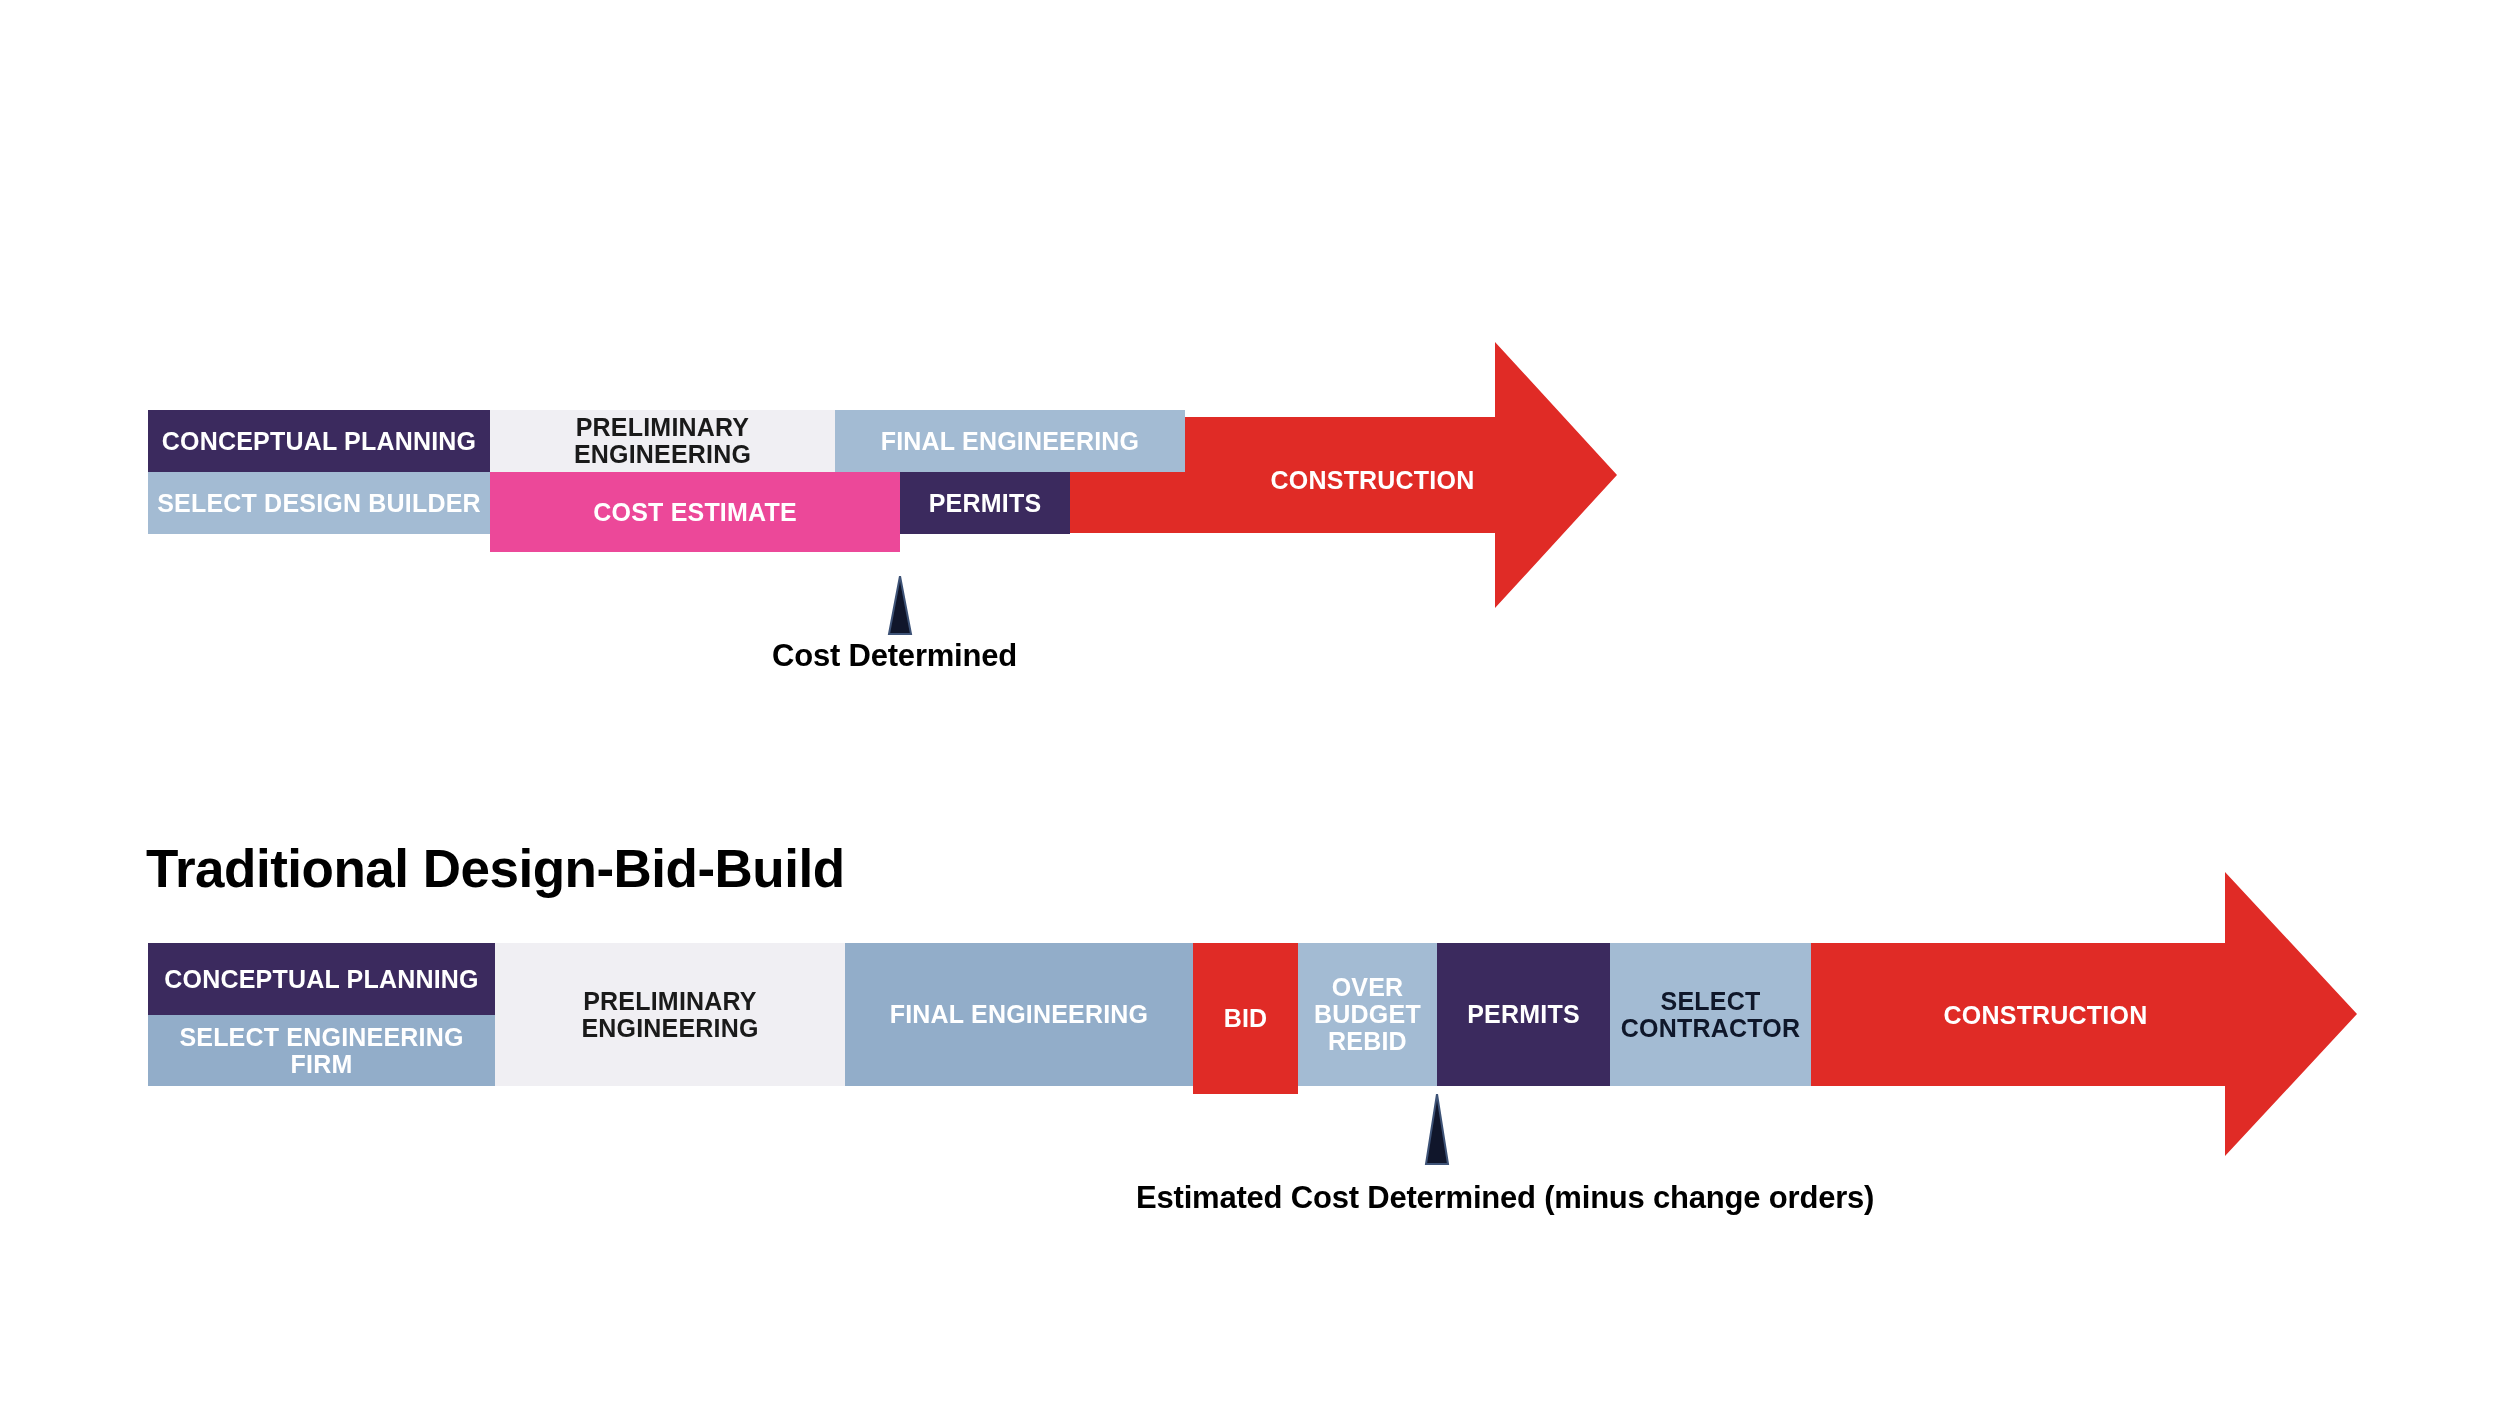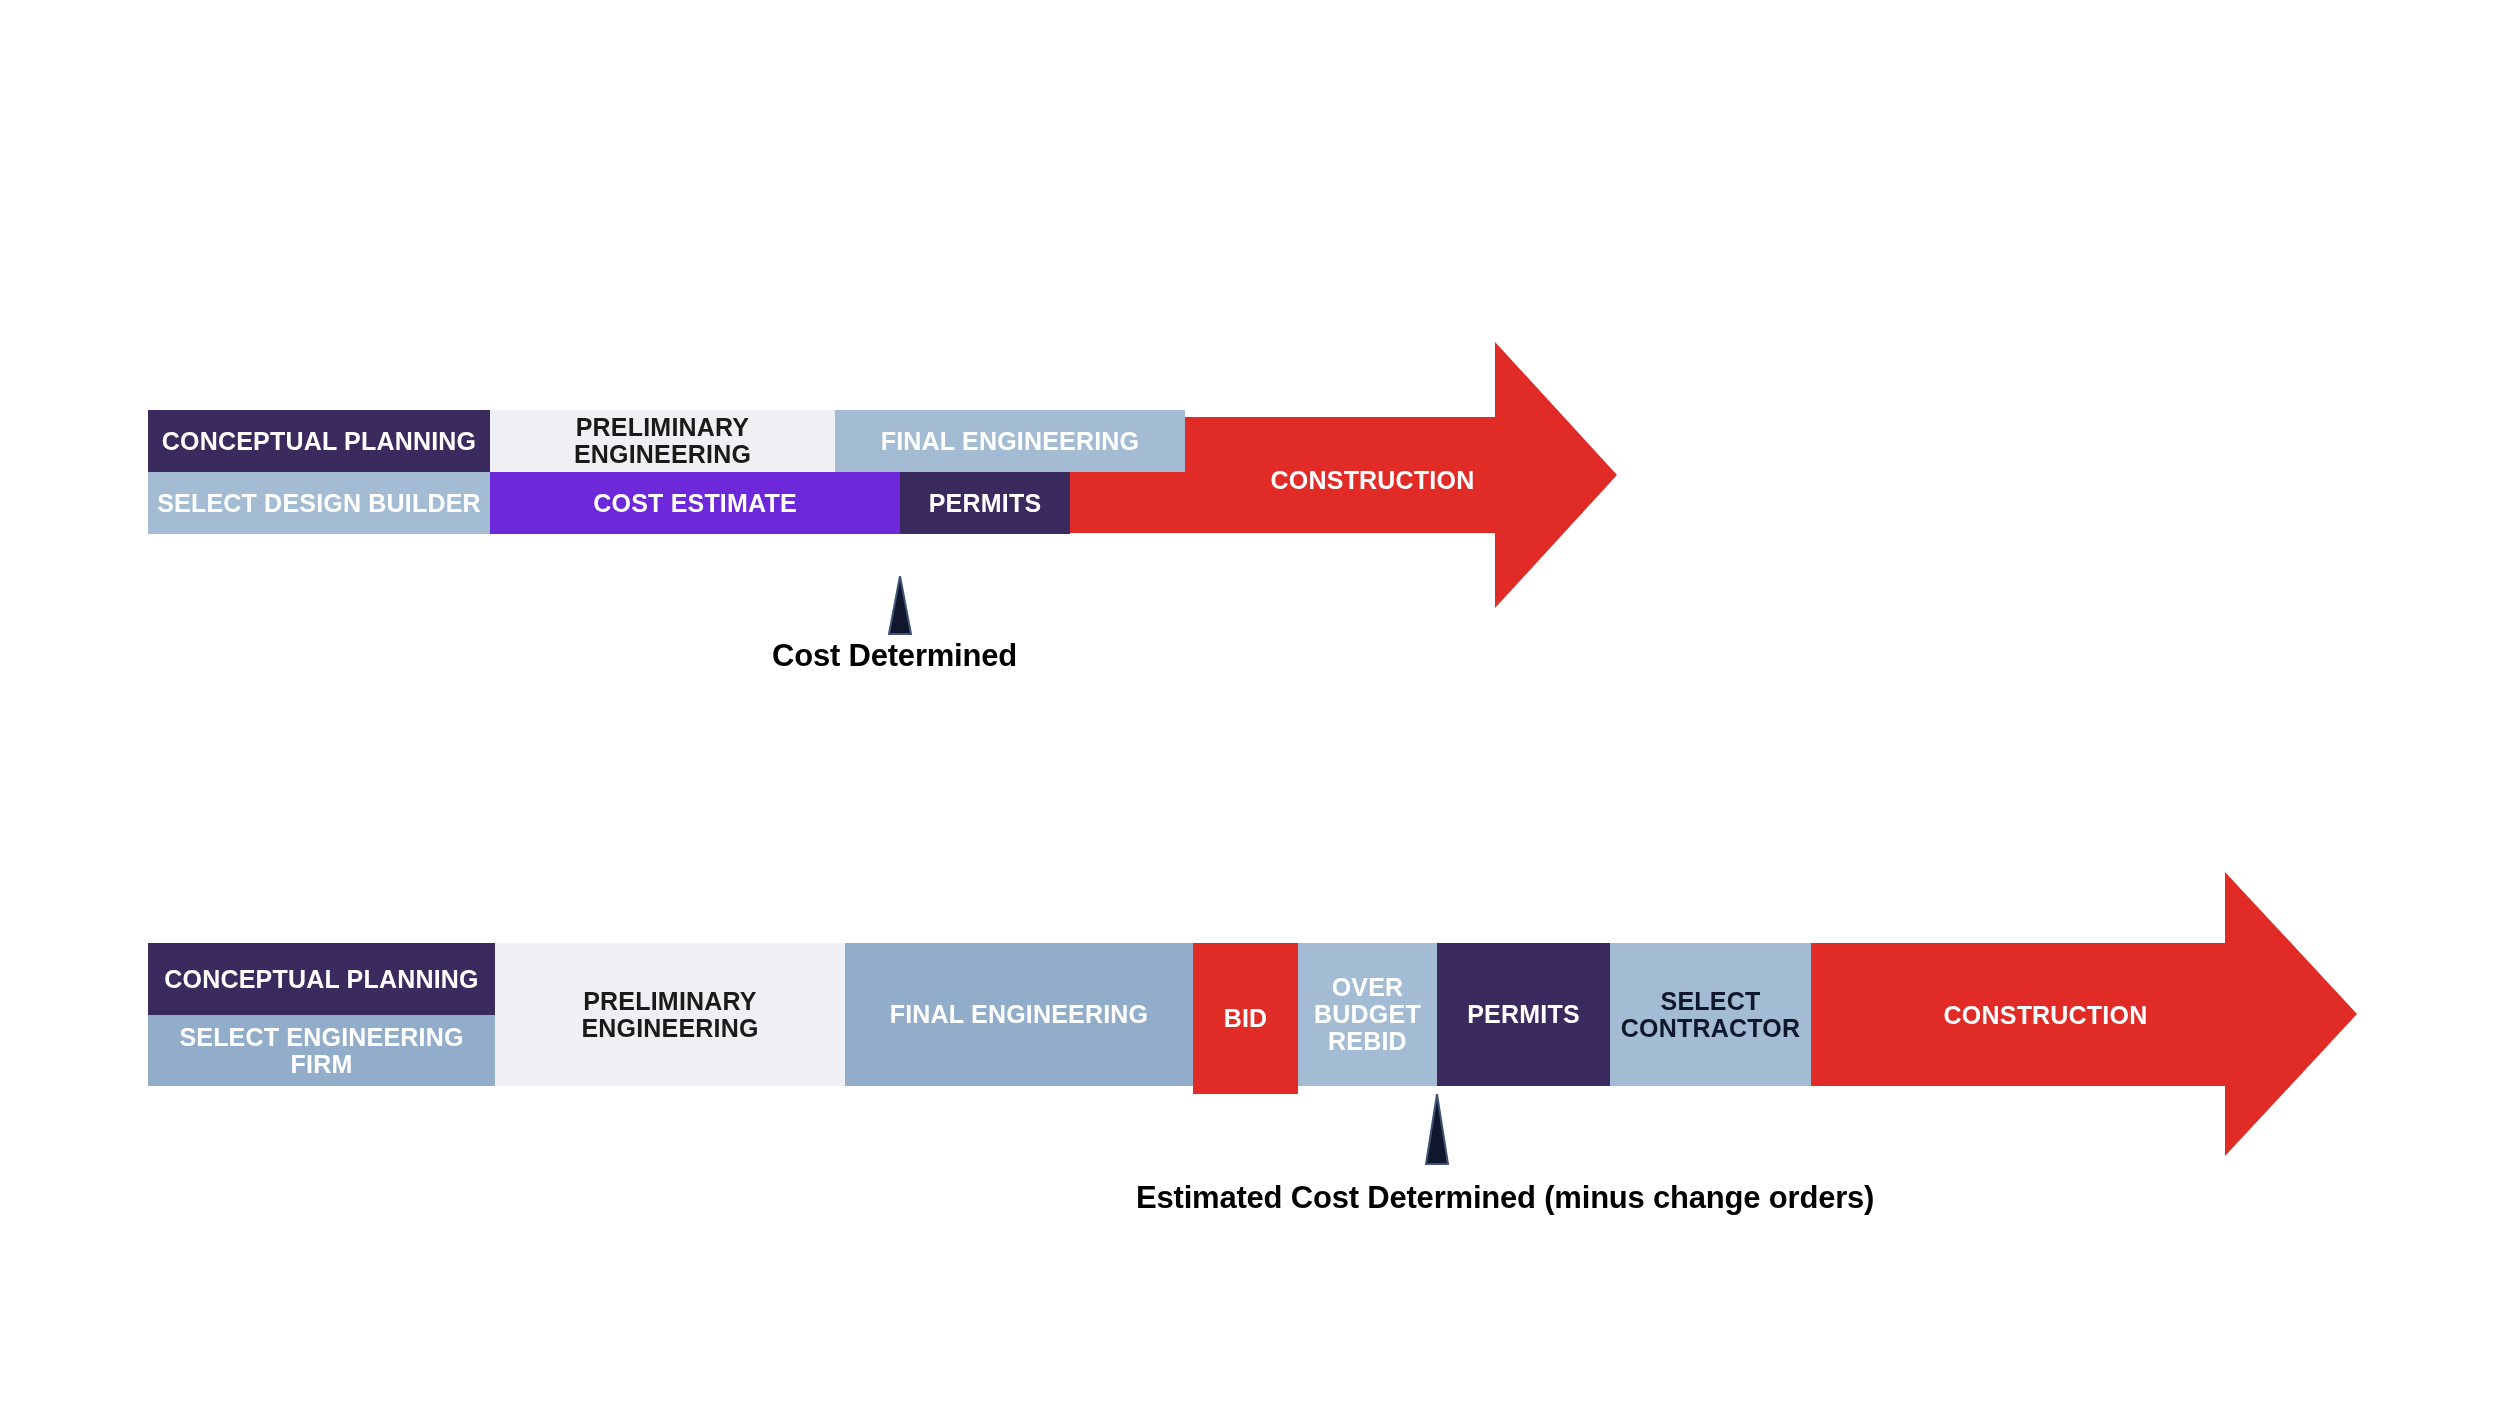--- a/index.html
+++ b/index.html
@@ -102,39 +102,40 @@
     </div>
 
     <div class="seg" style="left:835px; top:410px; width:350px; height:62px; background:#A3BBD3; color:#FFFFFF; font-size:25px;">
       <span>FINAL ENGINEERING</span>
     </div>
 
     <div class="seg" style="left:148px; top:472px; width:342px; height:62px; background:#A3BBD3; color:#FFFFFF; font-size:25px;">
       <span>SELECT DESIGN BUILDER</span>
     </div>
 
-    <div class="seg" style="left:490px; top:472px; width:410px; height:62px; background:#6d28d9; color:#FFFFFF; font-size:25px;">
+    <div class="seg" style="left:490px; top:472px; width:410px; height:80px; background:#ec4899; color:#FFFFFF; font-size:25px;">
       <span>COST ESTIMATE</span>
     </div>
 
     <div class="seg" style="left:900px; top:472px; width:170px; height:62px; background:#3B2A5E; color:#FFFFFF; font-size:25px;">
       <span>PERMITS</span>
     </div>
 
     <div class="seg" style="left:1235px; top:455px; width:275px; height:50px; background:transparent; color:#FFFFFF; font-size:25px;">
       <span>CONSTRUCTION</span>
     </div>
 
     <svg class="marker" width="44" height="60" style="left:878px; top:576px;">
       <polygon points="22,0 33,58 11,58" fill="#10162B" stroke="#3E5377" stroke-width="2"></polygon>
     </svg>
 
     <div class="caption" style="left:772px; top:638px;">Cost Determined</div>
   </div>
 
+  <div class="diagram-title" id="title-dbb">Traditional Design-Bid-Build</div>
 
   <div class="timeline">
 
     <svg class="arrow-svg" width="2499" height="1406">
       <polygon points="1783,943 2225,943 2225,872 2357,1014 2225,1156 2225,1086 1783,1086" fill="#E02B26"></polygon>
     </svg>
 
     <div class="seg" style="left:148px; top:943px; width:347px; height:72px; background:#3B2A5E; color:#FFFFFF; font-size:25px;">
       <span>CONCEPTUAL PLANNING</span>
     </div>

